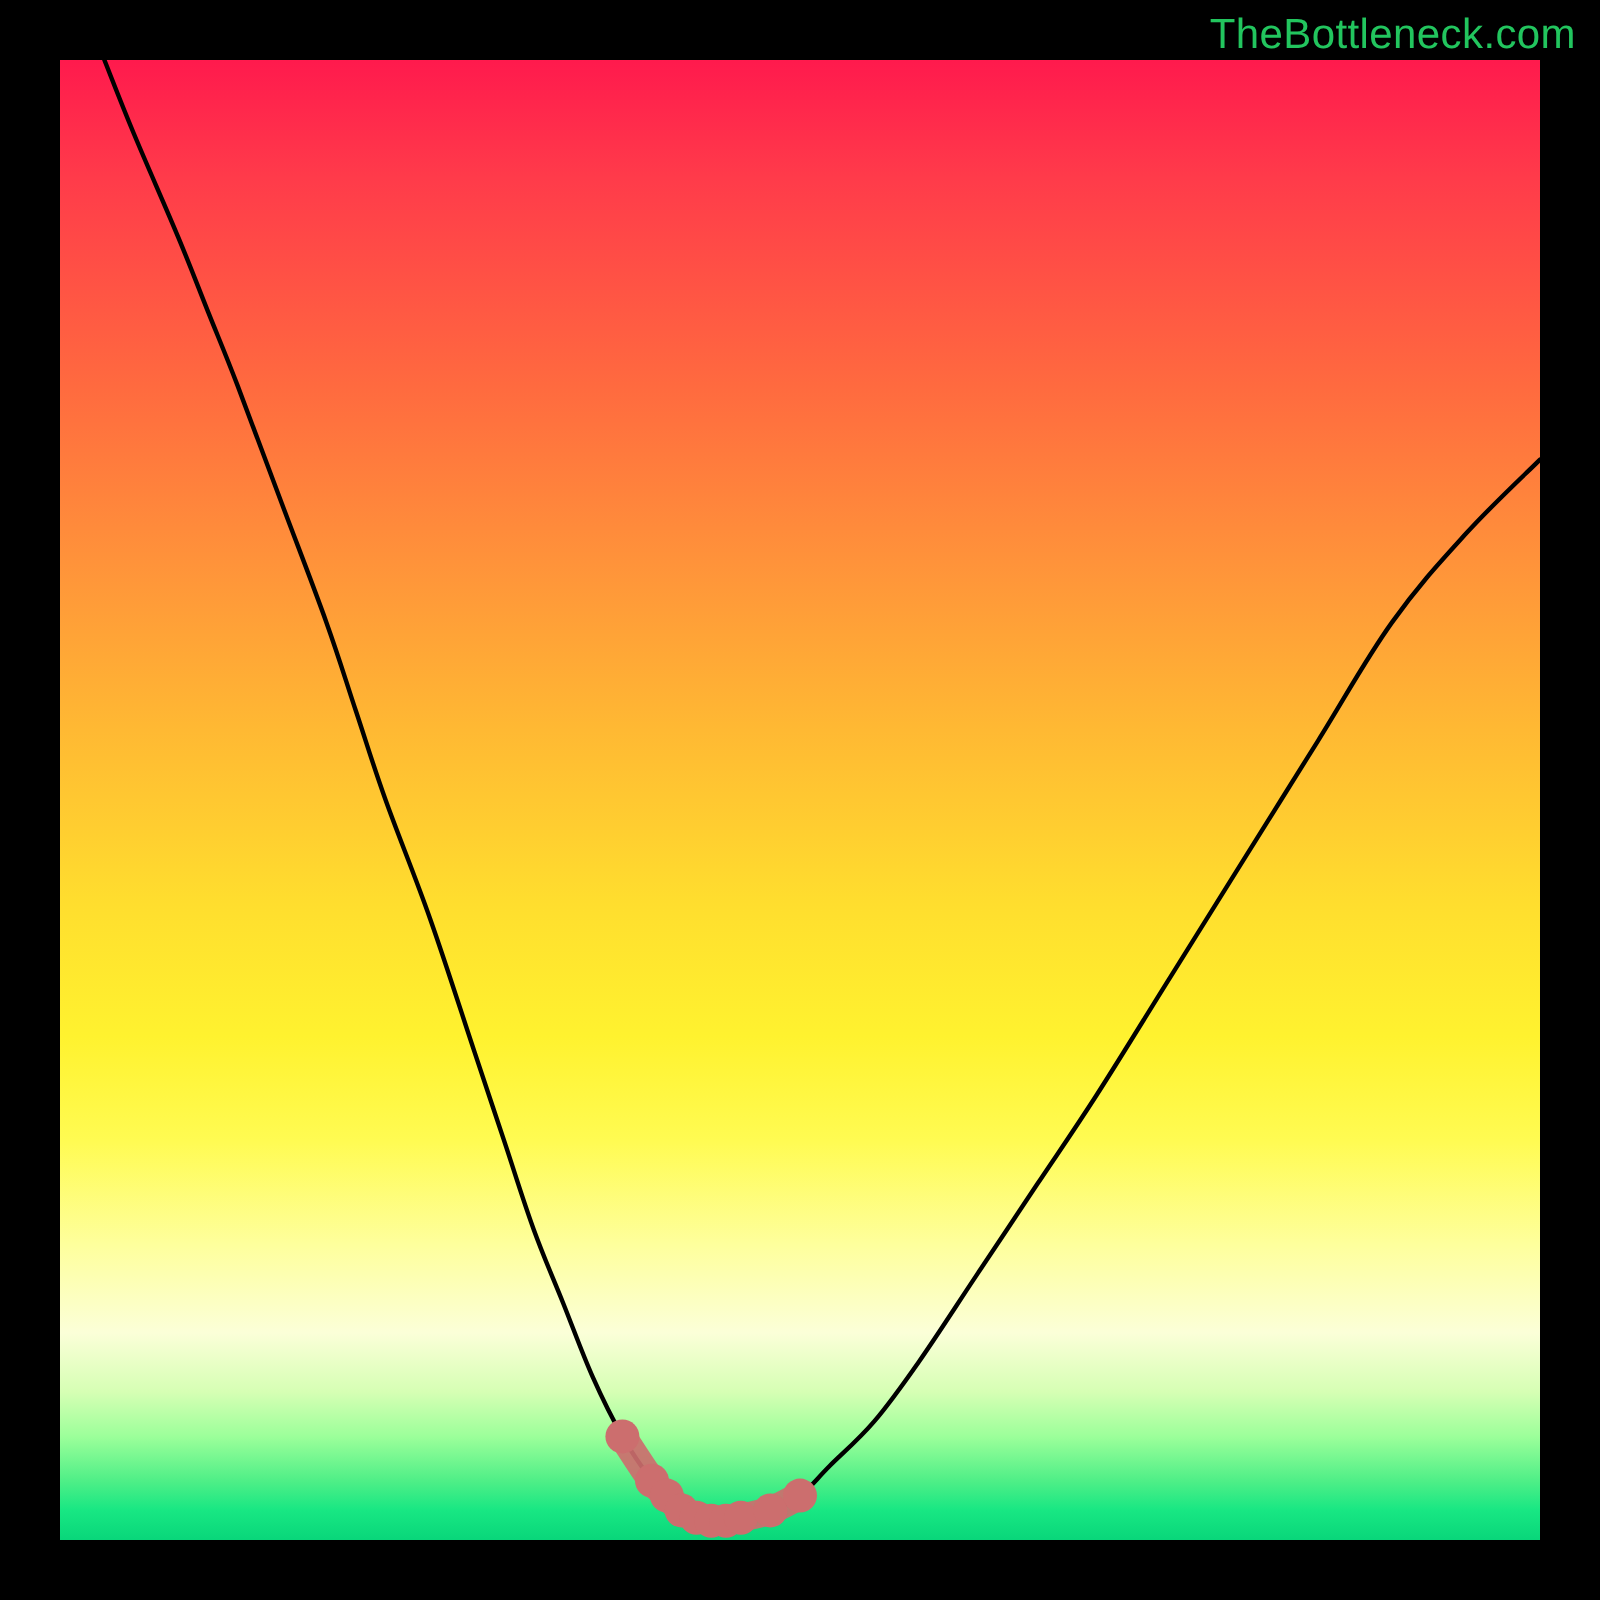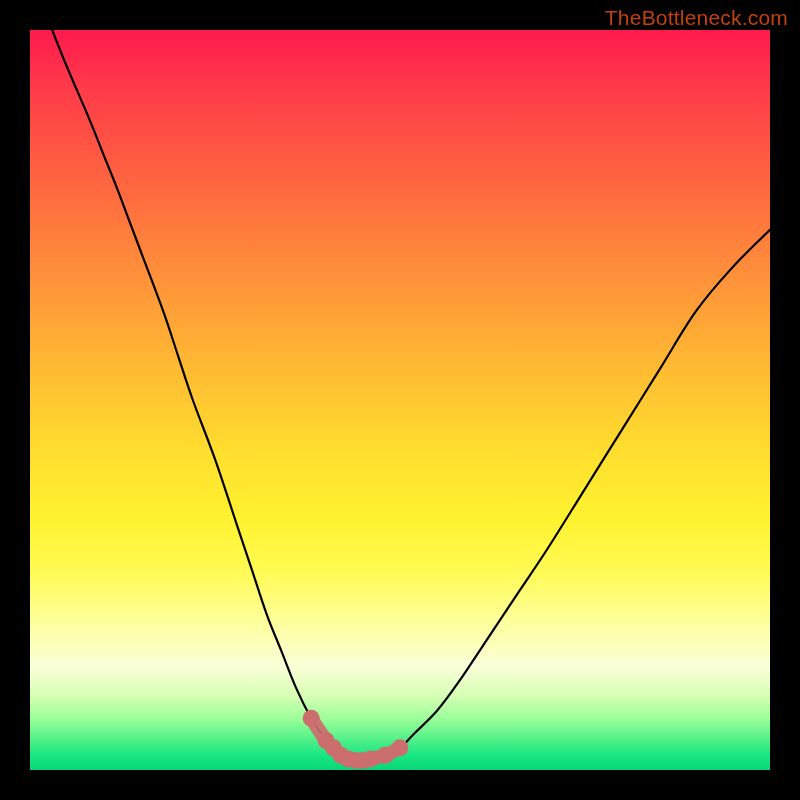--- a/index.html
+++ b/index.html
@@ -42,21 +42,21 @@
       #9cff9a 93%,
       #4fef87 96%,
       #18e783 98%,
       #09d67a 100%
     );
   }
   .watermark {
     position: absolute;
     top: 6px;
     right: 12px;
-    color: #c2410c;
+    color: #22c55e;
     font-size: 21px;
     letter-spacing: 0.2px;
     font-weight: 400;
     user-select: none;
   }
   svg.curve {
     position: absolute;
     left: 0;
     top: 0;
     width: 740px;

